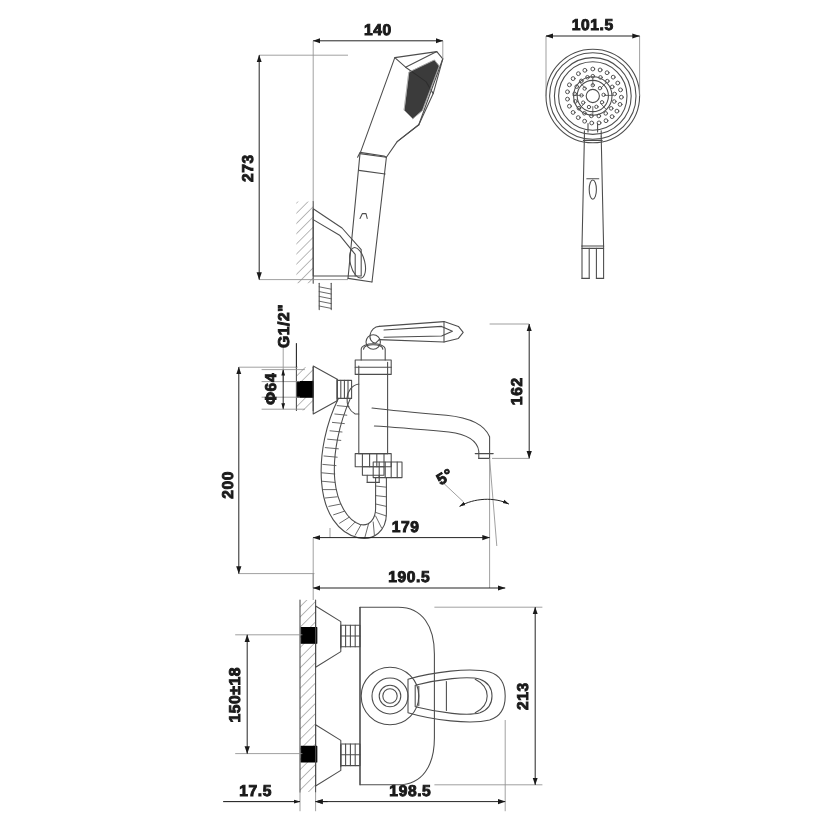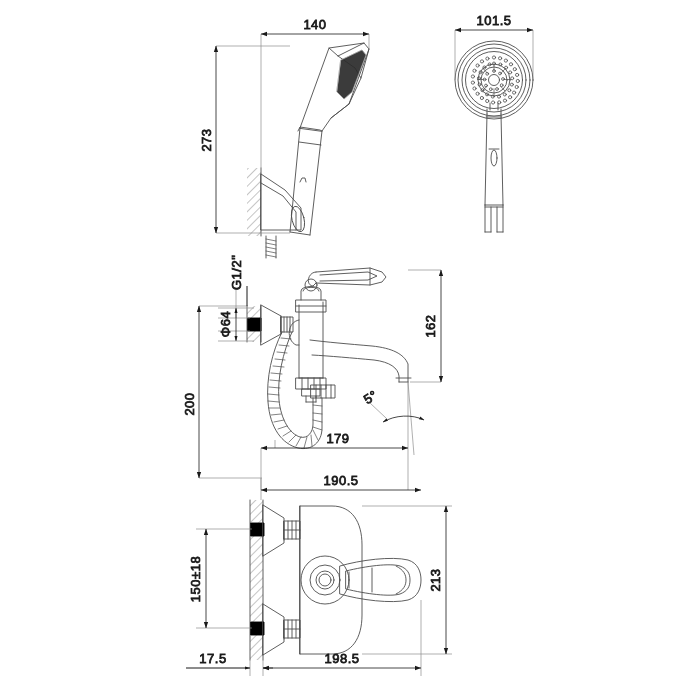--- a/index.html
+++ b/index.html
@@ -1,18 +1,18 @@
 <!DOCTYPE html>
 <html><head>
 <meta charset="utf-8">
 <style>
   html,body{margin:0;padding:0;background:#ffffff;}
   body{width:700px;height:700px;overflow:hidden;
        font-family:"Liberation Sans", sans-serif;}
-  #sheet{position:relative;width:700px;height:700px;background:#fff;}
+  #sheet{position:relative;width:700px;height:700px;background:#fff;font-weight:bold;}
   svg{display:block;}
   .dimtext{font-family:"Liberation Sans", sans-serif;font-size:13px;fill:#1a1a1a;
            letter-spacing:0.5px;}
 </style>
 </head>
 <body>
 
 <div id="sheet">
 <svg width="700" height="700" viewBox="0 0 700 700">
 

